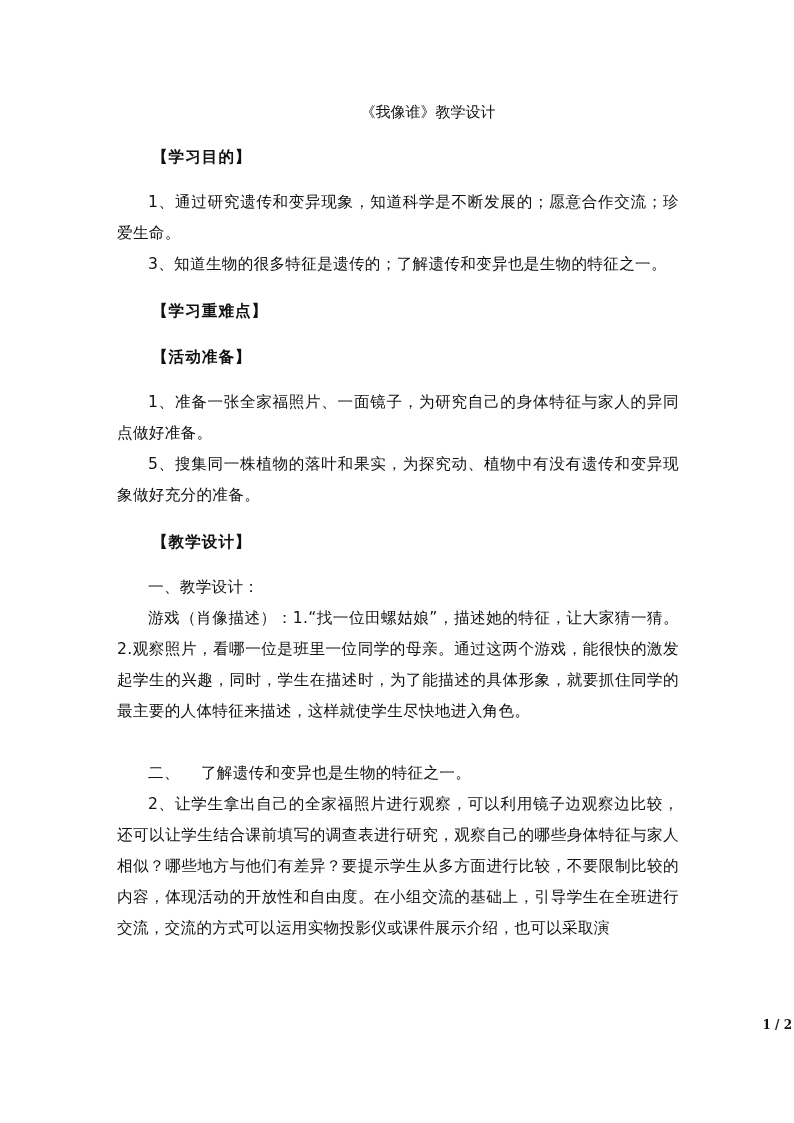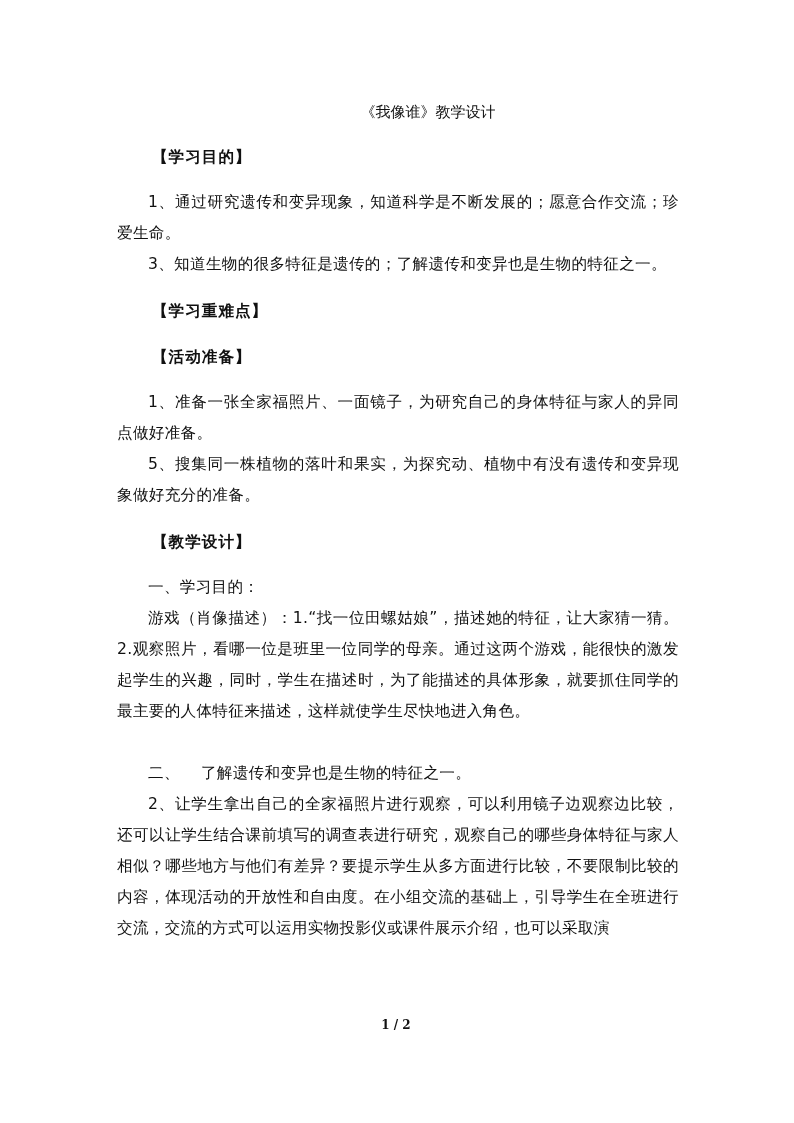--- a/index.html
+++ b/index.html
@@ -6,40 +6,40 @@
   body { width: 794px; height: 1123px; position: relative; overflow: hidden;
          font-family: "DejaVu Sans", sans-serif; color: #111; }
   .page { position: absolute; left: 117px; top: 98px; width: 562px; }
   .title { text-align: center; font-family: "DejaVu Serif", serif; font-weight: normal;
            font-size: 15px; height: 28px; line-height: 28px; margin-left: 60px; }
   .p { font-size: 15.6px; line-height: 31px; text-align: justify; margin: 0;
        text-indent: 31px; letter-spacing: 0.3px; }
   .h { font-size: 15.6px; line-height: 31px; margin: 15px; padding-left: 20px;
        font-family: "DejaVu Serif", serif; font-weight: bold; letter-spacing: 1px; }
   .gap { height: 31px; }
-  .footer { position: absolute; top: 1018px; left: 0; width: 792px; text-align: center;
+  .footer { position: absolute; top: 1018px; left: 0; width: 792px; text-align: right;
             font-family: "DejaVu Serif", serif; font-weight: bold; font-size: 12px; }
 </style>
 </head>
 <body>
 
 <div class="page">
   <div class="title">《我像谁》教学设计</div>
 
   <div class="h">【学习目的】</div>
   <p class="p">1、通过研究遗传和变异现象，知道科学是不断发展的；愿意合作交流；珍爱生命。</p>
   <p class="p">3、知道生物的很多特征是遗传的；了解遗传和变异也是生物的特征之一。</p>
 
   <div class="h">【学习重难点】</div>
 
   <div class="h">【活动准备】</div>
   <p class="p">1、准备一张全家福照片、一面镜子，为研究自己的身体特征与家人的异同点做好准备。</p>
   <p class="p">5、搜集同一株植物的落叶和果实，为探究动、植物中有没有遗传和变异现象做好充分的准备。</p>
 
   <div class="h">【教学设计】</div>
-  <p class="p">一、学习目的：</p>
+  <p class="p">一、教学设计：</p>
   <p class="p">游戏（肖像描述）：1.“找一位田螺姑娘”，描述她的特征，让大家猜一猜。2.观察照片，看哪一位是班里一位同学的母亲。通过这两个游戏，能很快的激发起学生的兴趣，同时，学生在描述时，为了能描述的具体形象，就要抓住同学的最主要的人体特征来描述，这样就使学生尽快地进入角色。</p>
   <div class="gap"></div>
   <p class="p">二、　 了解遗传和变异也是生物的特征之一。</p>
   <p class="p">2、让学生拿出自己的全家福照片进行观察，可以利用镜子边观察边比较，还可以让学生结合课前填写的调查表进行研究，观察自己的哪些身体特征与家人相似？哪些地方与他们有差异？要提示学生从多方面进行比较，不要限制比较的内容，体现活动的开放性和自由度。在小组交流的基础上，引导学生在全班进行交流，交流的方式可以运用实物投影仪或课件展示介绍，也可以采取演</p>
 </div>
 
 <div class="footer">1 / 2</div>
 
 </body></html>

